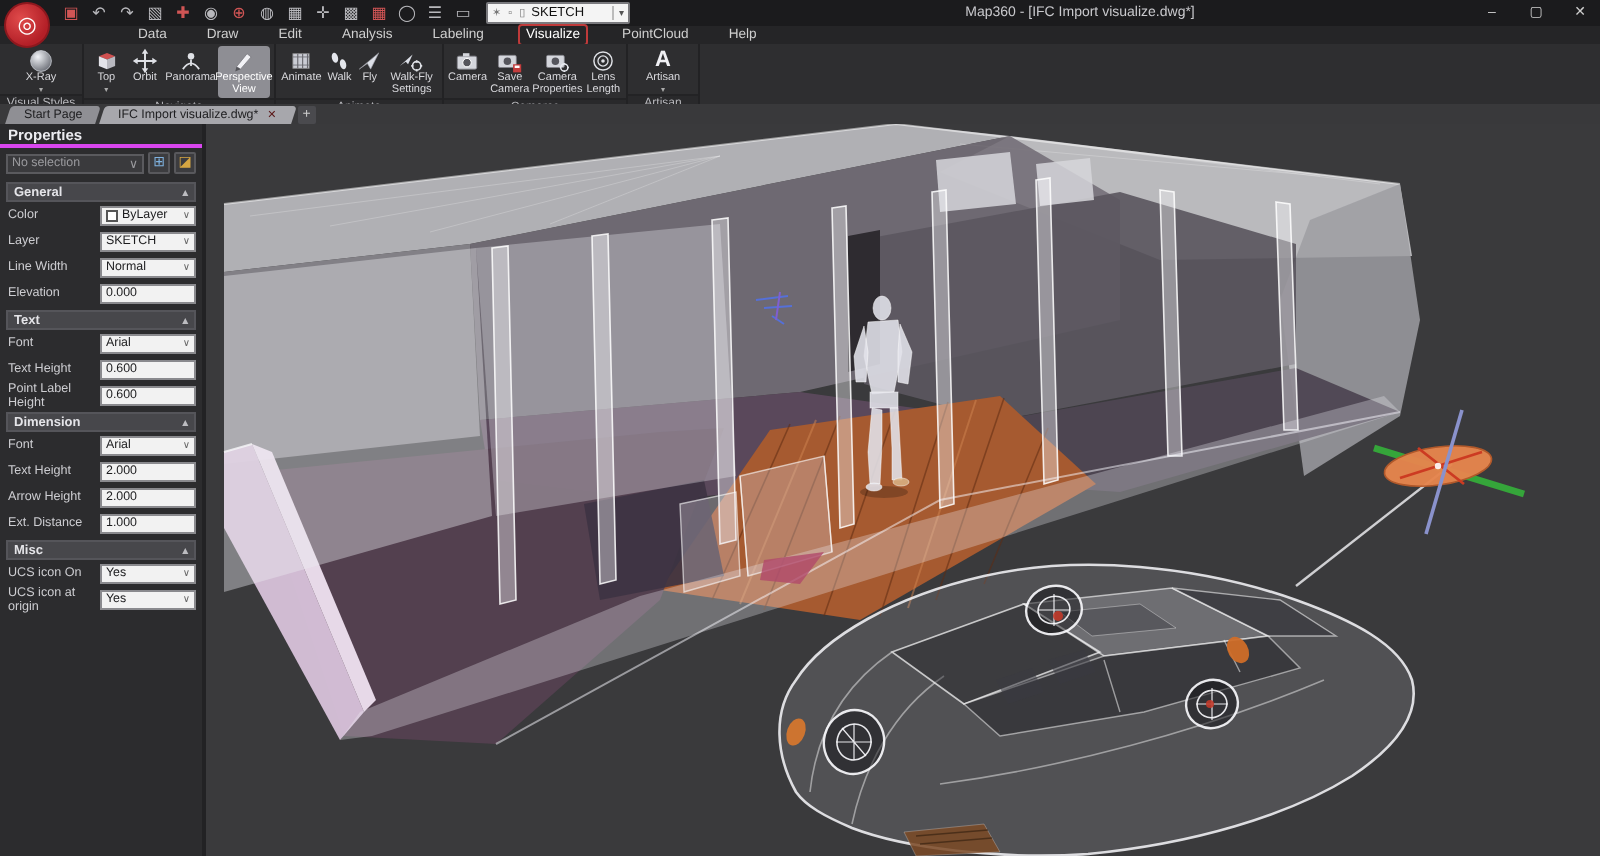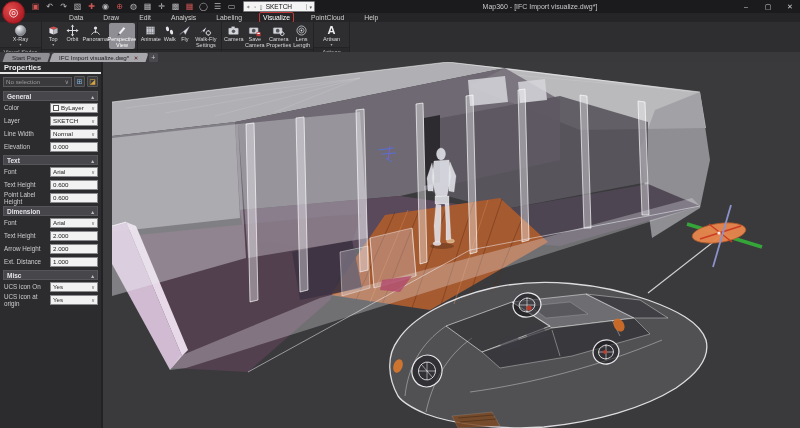--- a/index.html
+++ b/index.html
@@ -58,21 +58,21 @@
   .dtab > span { display:inline-block; transform:skewX(18deg); }
   .dtab.active { background:#a7a7ac; }
   .dtab .tclose { color:#5a1616; margin-left:3px; font-size:5.5px; }
   .dplus { width:9px; height:9px; background:#4a4a4e; color:#ccc; font-size:7px; line-height:9px;
            text-align:center; border-radius:1px; }
 
   
   #panel { position:absolute; left:0; top:62px; width:103px; height:366px; background:#2c2c2e;
            border-right:2px solid #222224; }
   #paneltitle { height:12px; font-size:7.5px; font-weight:bold; color:#ececf0; line-height:12px;
-                padding-left:4px; border-bottom:2px solid #e5e5e5; background:#2a2a2c; }
+                padding-left:4px; border-bottom:2px solid #d946ef; background:#2a2a2c; }
   #selrow { display:flex; align-items:center; gap:2px; padding:2px 3px; }
   #selbox { flex:1; height:10px; background:#3a3a3d; border:1px solid #5a5a5e; color:#9a9a9e;
             font-size:6.2px; display:flex; align-items:center; padding:0 2px; justify-content:space-between; }
   .pibtn { width:11px; height:11px; background:#3c3c3f; border:1px solid #58585c; border-radius:1px;
            font-size:7px; line-height:10px; text-align:center; }
   .shead { height:10px; margin:2px 3px 0 3px; background:#47474b; color:#e4e4e8; font-size:6.5px;
            font-weight:bold; line-height:10px; padding:0 3px; display:flex; justify-content:space-between;
            border:1px solid #55555a; }
   .shead .col { color:#bcbcc0; font-size:5.5px; }
   .prow { display:flex; align-items:center; height:13px; padding:0 3px 0 4px; }

